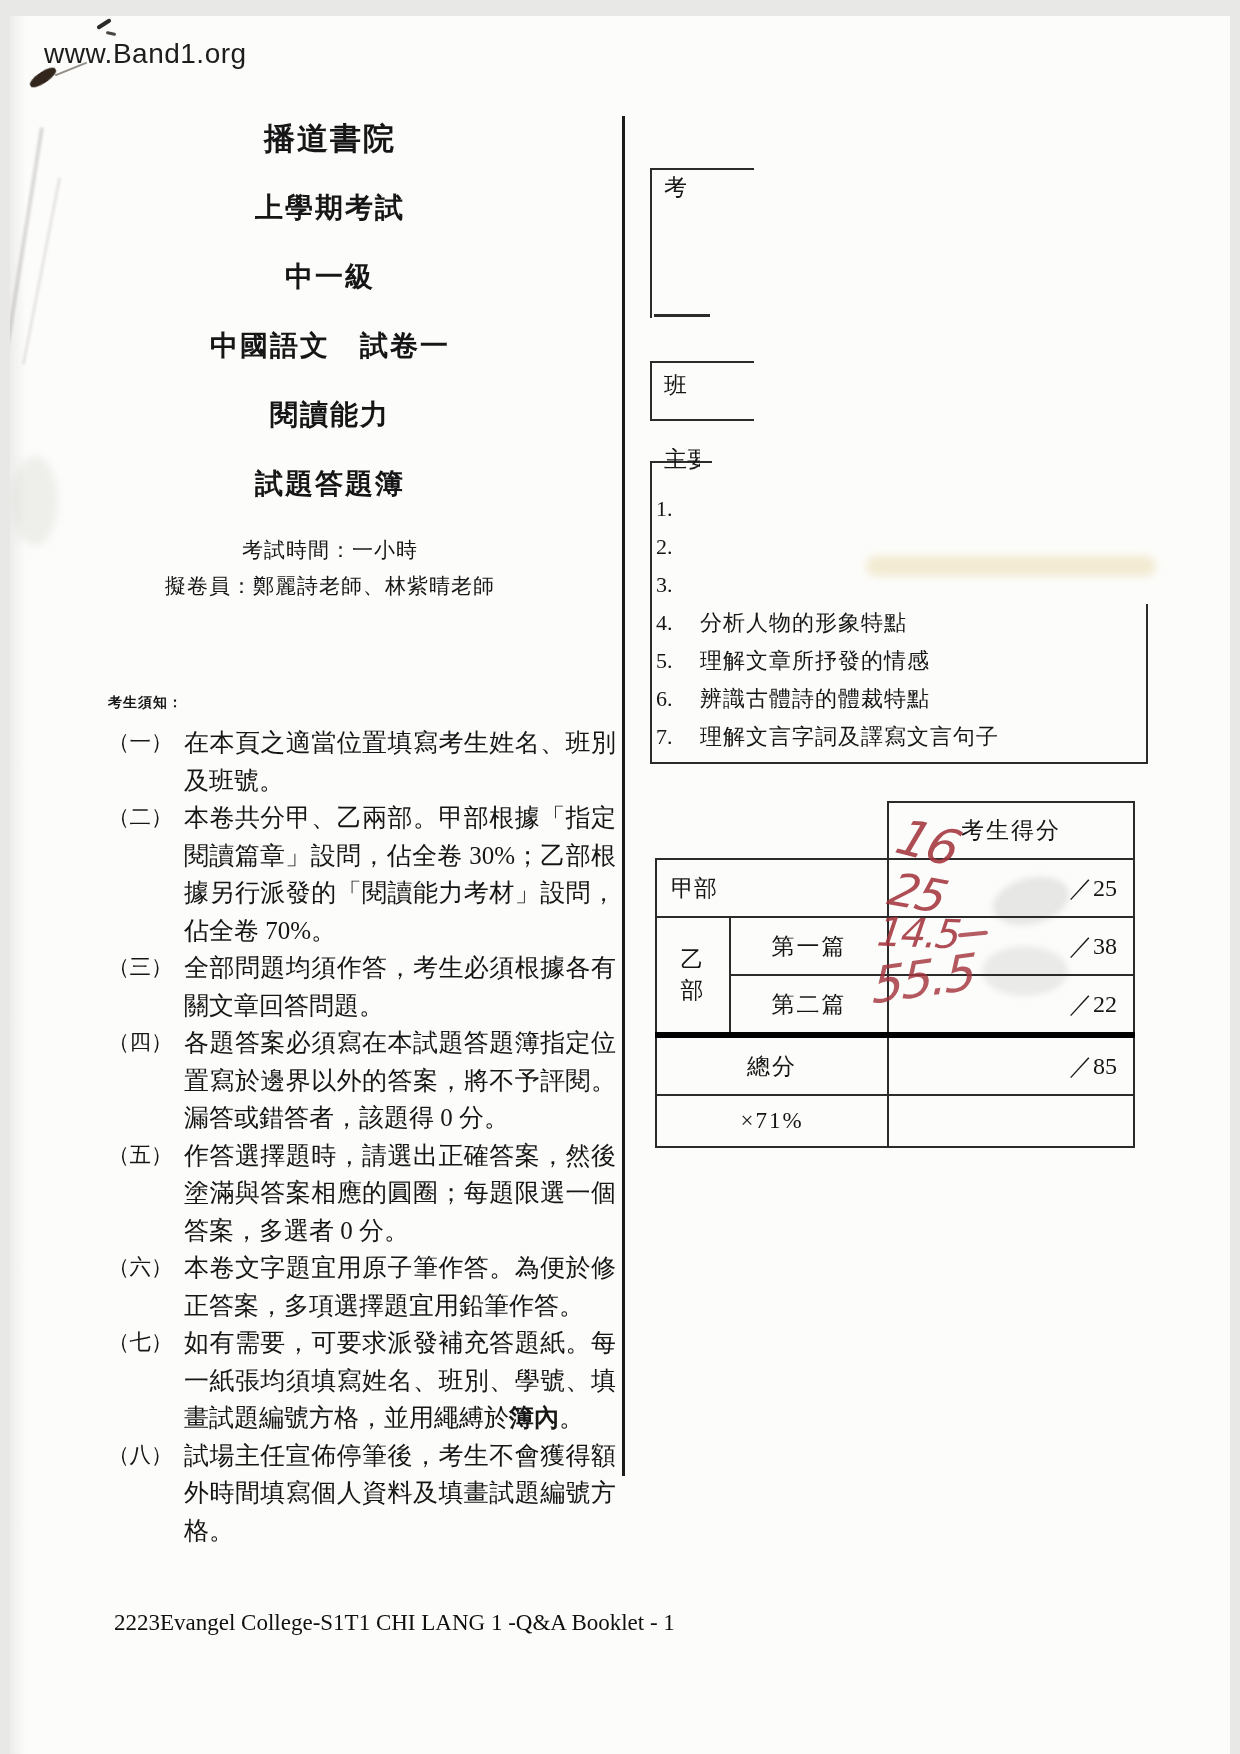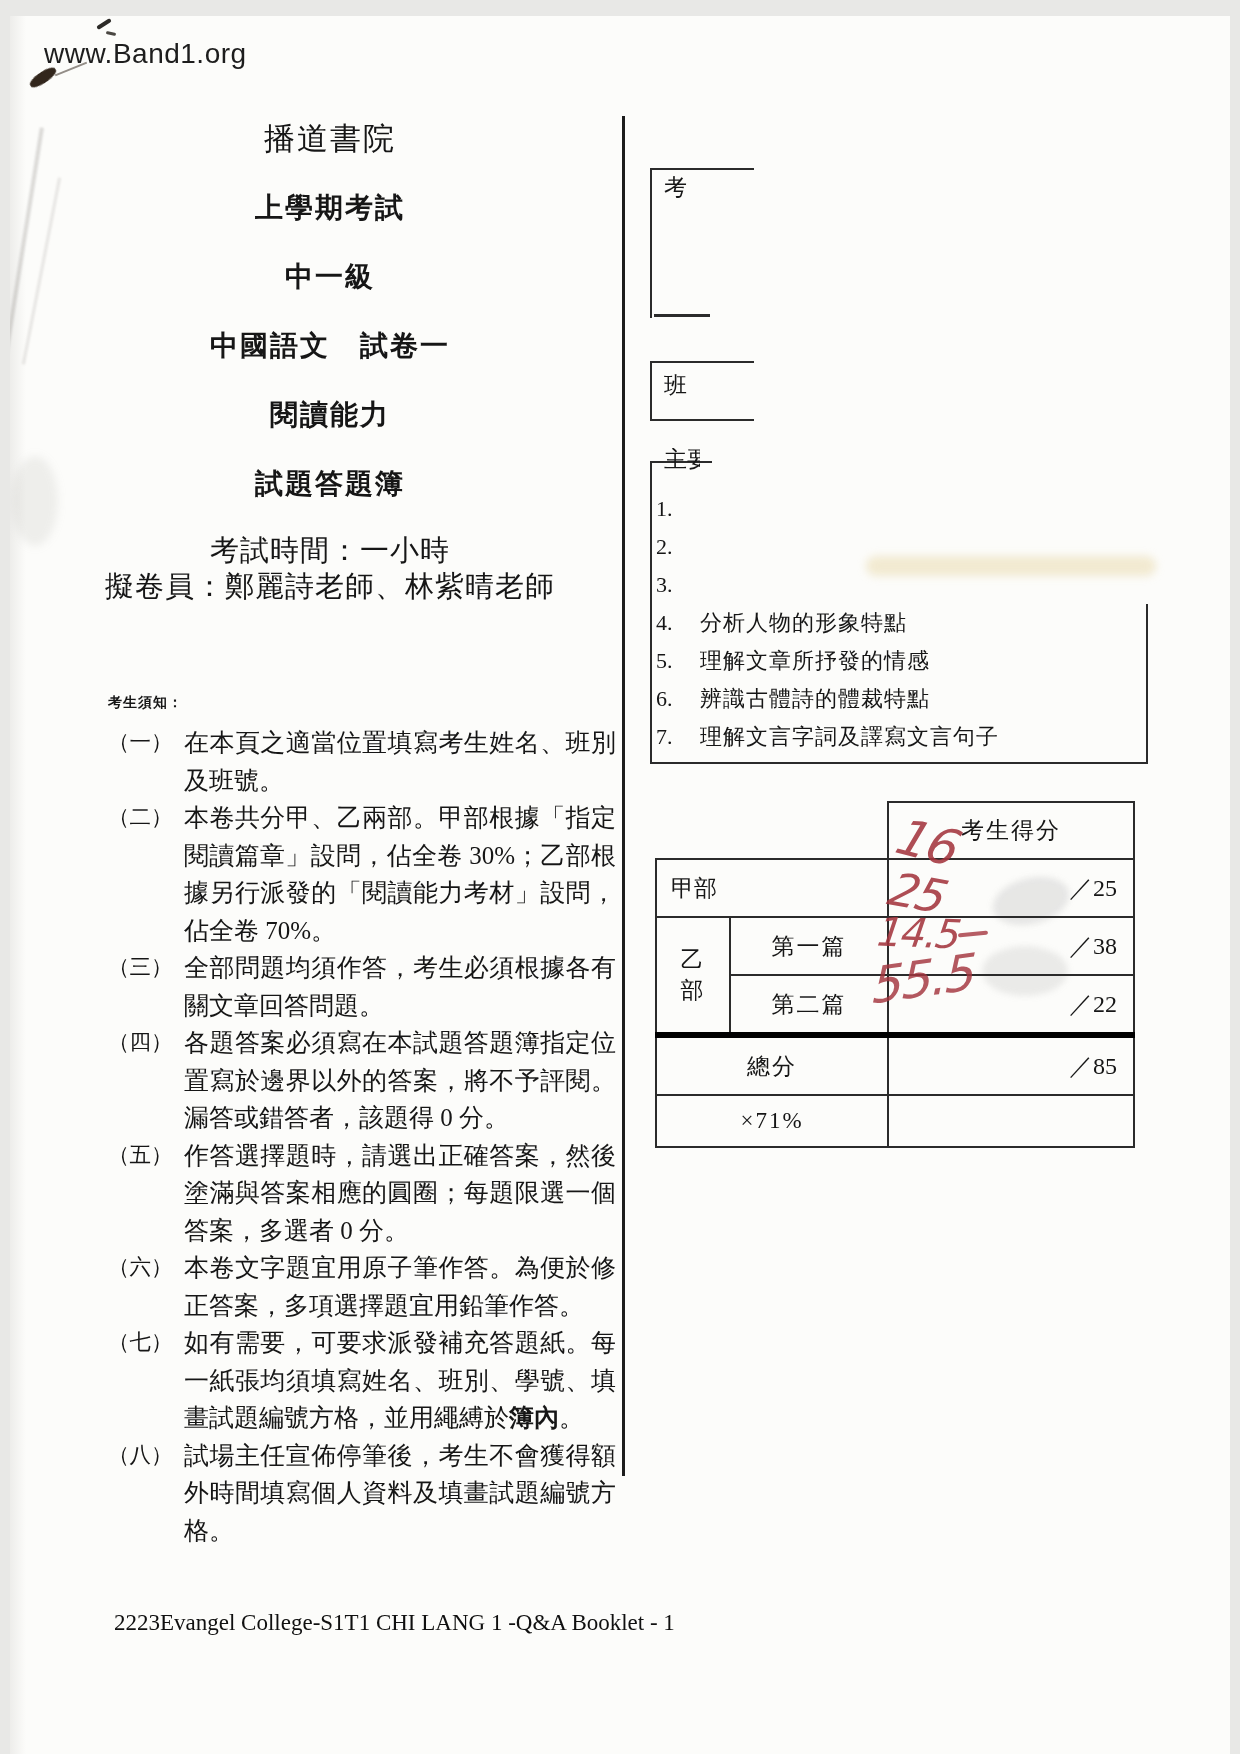--- a/index.html
+++ b/index.html
@@ -25,22 +25,22 @@
   .sm-pencil1{left:982px;top:862px;width:78px;height:46px;background:rgba(125,125,125,.17);filter:blur(3px);border-radius:50%;transform:rotate(-14deg);}
   .sm-pencil2{left:972px;top:930px;width:86px;height:50px;background:rgba(125,125,125,.14);filter:blur(3px);border-radius:50%;}
   
   .watermark{position:absolute;left:34px;top:22px;font-family:"Liberation Sans",sans-serif;
     font-size:28px;color:#1d1d1d;letter-spacing:.5px;}
   
   .divider{position:absolute;left:612px;top:100px;width:3px;height:1360px;background:#1c1c1c;}
   
   .titles{position:absolute;left:55px;top:108px;width:530px;text-align:center;}
   .title-line{font-size:28px;font-weight:600;line-height:30px;margin:0 0 39px;letter-spacing:2px;}
-  .title-line.school{font-size:31px;font-weight:400;}
-  .meta-line{font-size:29px;line-height:36px;letter-spacing:1px;text-align:center;}
+  .title-line.school{font-size:31px;font-weight:700;}
+  .meta-line{font-size:21px;line-height:36px;letter-spacing:1px;text-align:center;}
   .meta-line.first{margin-top:-6px;}
   
   .notices{position:absolute;left:98px;top:668px;width:508px;}
   .notices-heading{font-size:14px;font-weight:700;line-height:38px;letter-spacing:1px;margin-bottom:2px;}
   .notice{display:flex;align-items:flex-start;}
   .nlabel{flex:0 0 76px;font-size:21.5px;line-height:37.5px;letter-spacing:0;}
   .ntext{flex:1;font-size:25px;line-height:37.5px;text-align:justify;}
   .ntext .b{font-weight:700;}
   
   .footer{position:absolute;left:104px;top:1594px;font-size:23px;color:#101010;}

